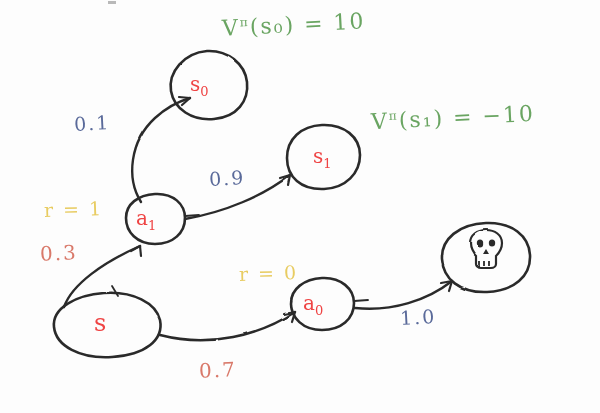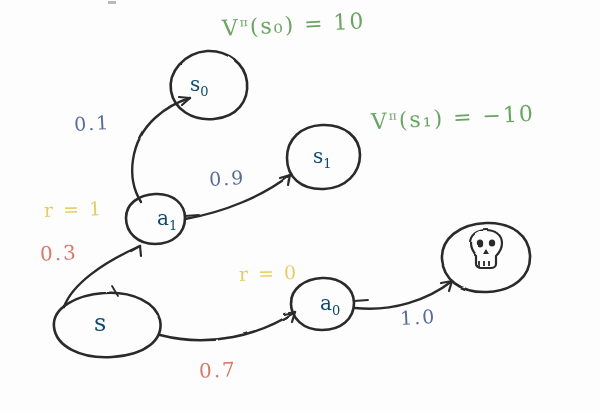--- a/index.html
+++ b/index.html
@@ -53,21 +53,21 @@
     transform: rotate(-3deg);
   }
   .lbl-green .sup {
     font-size: 12px;
     vertical-align: super;
   }
   .nodetext {
     position: absolute;
     font-family: "DejaVu Serif", serif;
     font-size: 20px;
-    color: #0c4a6e;
+    color: #ef4444;
     white-space: nowrap;
     user-select: none;
   }
   .nodetext .sub {
     font-size: 13px;
     vertical-align: sub;
   }
 </style>
 </head>
 <body>
@@ -156,25 +156,25 @@
   </svg>
 
   <div class="nodetext" style="left:190px; top:72px;">
     <span>s</span><span class="sub">0</span>
   </div>
 
   <div class="nodetext" style="left:313px; top:144px;">
     <span>s</span><span class="sub">1</span>
   </div>
 
-  <div class="nodetext" style="left:157px; top:206px;text-align:right;">
+  <div class="nodetext" style="left:136px; top:206px;text-align:right;">
     <span>a</span><span class="sub">1</span>
   </div>
 
-  <div class="nodetext" style="left:320px; top:291px;">
+  <div class="nodetext" style="left:303px; top:291px;">
     <span>a</span><span class="sub">0</span>
   </div>
 
   <div class="nodetext" style="left:94px; top:309px; font-size:24px;">
     <span>s</span>
   </div>
 
   <div class="lbl lbl-prob" style="left:74px; top:112px;">0.1</div>
 
   <div class="lbl lbl-prob" style="left:209px; top:167px;">0.9</div>

